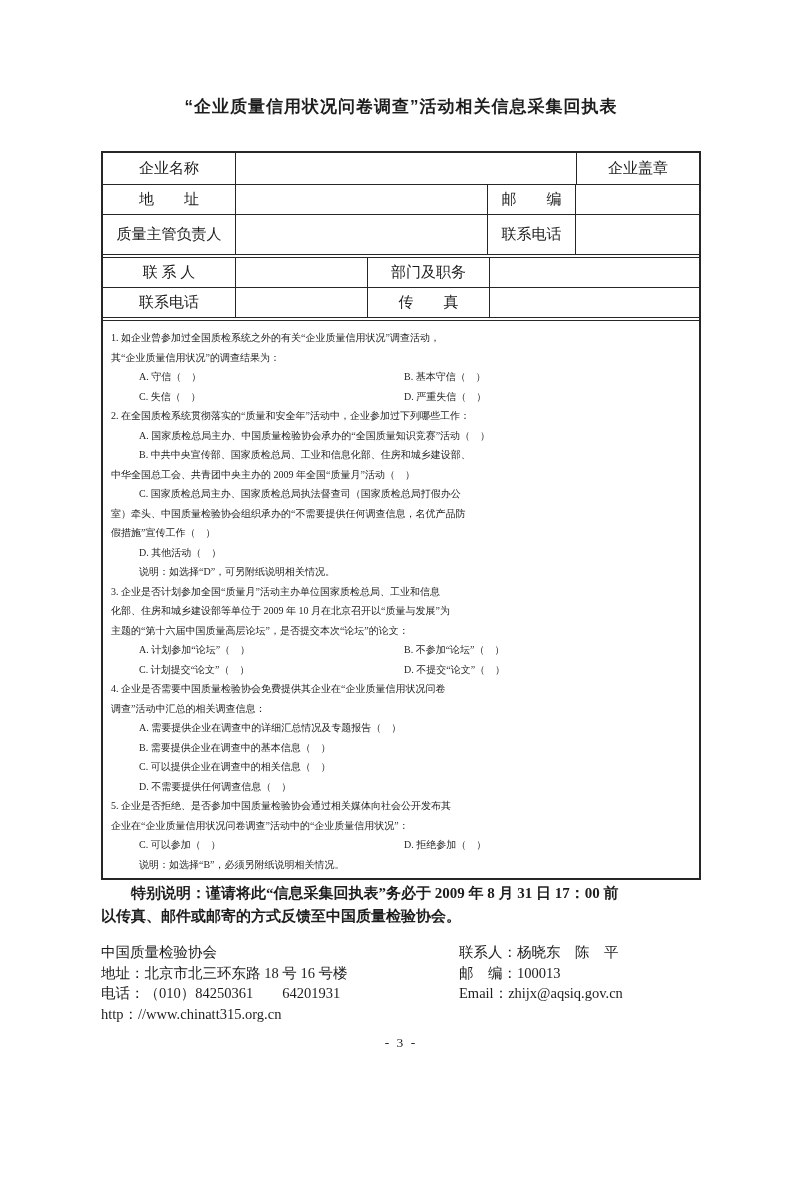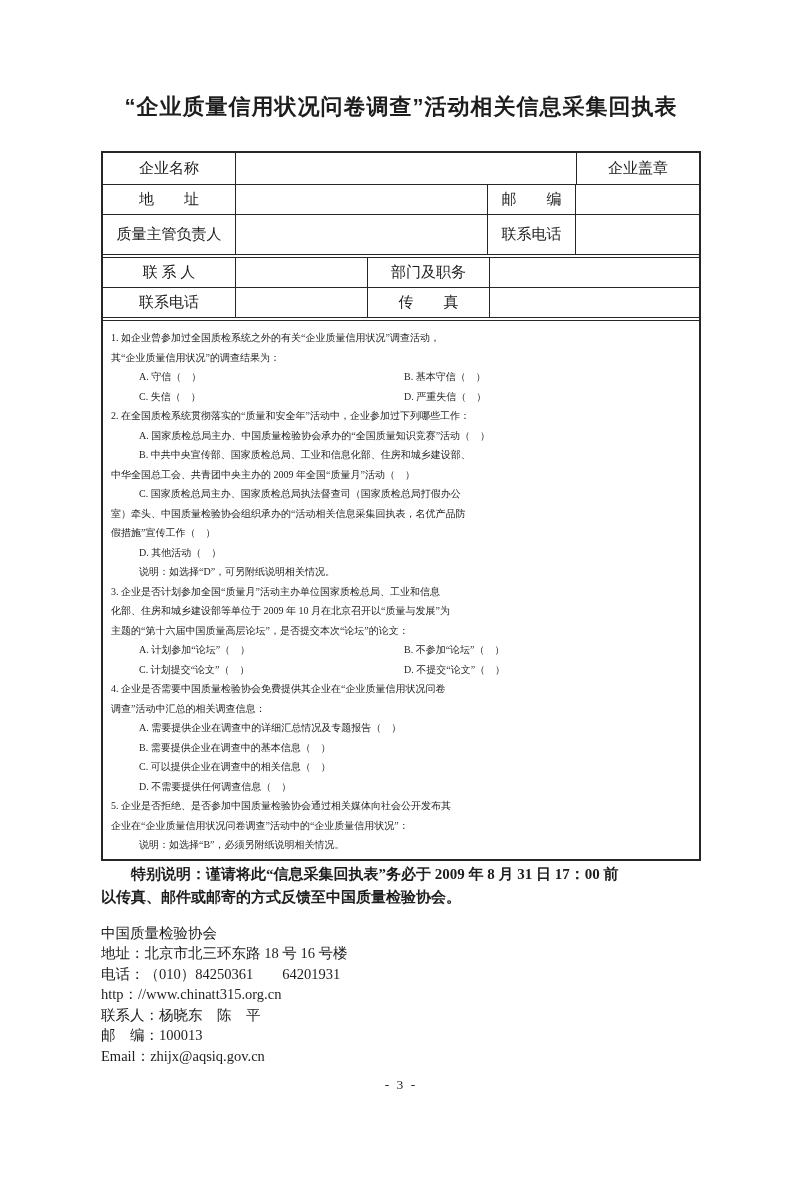--- a/index.html
+++ b/index.html
@@ -11,21 +11,21 @@
   html,body{background:#e9e9e9;}
   .sheet{
     width:802px;height:1179px;margin:0 auto;position:relative;
     background:var(--bg);color:var(--text);overflow:hidden;
     font-family:"Liberation Serif","DejaVu Serif",serif;
   }
   .content{margin:0 101px;width:600px;}
   .doc-title{
     padding-top:94px;text-align:center;
     font-family:"Liberation Sans","DejaVu Sans",sans-serif;
-    font-weight:bold;font-size:22px;line-height:26px;letter-spacing:1px;
+    font-weight:bold;font-size:17px;line-height:26px;letter-spacing:1px;
     white-space:nowrap;
   }
   
   .formbox{
     margin-top:31px;border:2px solid var(--bd);
     font-size:15px;
   }
   .frow{display:flex;border-top:1px solid var(--bd);}
   .frow.first{border-top:none;}
   .cell{
@@ -47,21 +47,21 @@
   .q-line{
     font-size:10px;line-height:19.5px;min-height:19.5px;
     white-space:nowrap;overflow:hidden;
   }
   .q-line.ind{padding-left:28px;}
   .q-col1{display:inline-block;width:265px;}
   
   .special-note{margin-top:2px;font-weight:bold;font-size:15px;line-height:23px;}
   .special-note .ln1{text-indent:2em;white-space:nowrap;overflow:hidden;}
   
-  .footer{margin-top:14px;display:flex;font-size:14.5px;line-height:20.5px;flex-direction:column;}
+  .footer{margin-top:14px;display:flex;font-size:14.5px;line-height:20.5px;}
   .footer-left{width:358px;}
   .footer-right{flex:1;}
   .f-line{white-space:nowrap;overflow:hidden;}
   .page-number{margin-top:11px;text-align:center;font-size:13.5px;letter-spacing:2px;}
 </style>
 </head>
 <body>
 
 <div class="sheet">
   <div class="content">
@@ -113,37 +113,38 @@
         <div id="question-lines">
             <div class="q-line">1. 如企业曾参加过全国质检系统之外的有关“企业质量信用状况”调查活动，</div>
             <div class="q-line">其“企业质量信用状况”的调查结果为：</div>
             <div class="q-line ind"><span class="q-col1">A. 守信（　）</span><span class="q-col2">B. 基本守信（　）</span></div>
             <div class="q-line ind"><span class="q-col1">C. 失信（　）</span><span class="q-col2">D. 严重失信（　）</span></div>
             <div class="q-line">2. 在全国质检系统贯彻落实的“质量和安全年”活动中，企业参加过下列哪些工作：</div>
             <div class="q-line ind">A. 国家质检总局主办、中国质量检验协会承办的“全国质量知识竞赛”活动（　）</div>
             <div class="q-line ind">B. 中共中央宣传部、国家质检总局、工业和信息化部、住房和城乡建设部、</div>
             <div class="q-line">中华全国总工会、共青团中央主办的 2009 年全国“质量月”活动（　）</div>
             <div class="q-line ind">C. 国家质检总局主办、国家质检总局执法督查司（国家质检总局打假办公</div>
-            <div class="q-line">室）牵头、中国质量检验协会组织承办的“活动相关信息采集回执表，名优产品防</div>
+            <div class="q-line">室）牵头、中国质量检验协会组织承办的“不需要提供任何调查信息，名优产品防</div>
             <div class="q-line">假措施”宣传工作（　）</div>
             <div class="q-line ind">D. 其他活动（　）</div>
             <div class="q-line ind">说明：如选择“D”，可另附纸说明相关情况。</div>
             <div class="q-line">3. 企业是否计划参加全国“质量月”活动主办单位国家质检总局、工业和信息</div>
             <div class="q-line">化部、住房和城乡建设部等单位于 2009 年 10 月在北京召开以“质量与发展”为</div>
             <div class="q-line">主题的“第十六届中国质量高层论坛”，是否提交本次“论坛”的论文：</div>
             <div class="q-line ind"><span class="q-col1">A. 计划参加“论坛”（　）</span><span class="q-col2">B. 不参加“论坛”（　）</span></div>
             <div class="q-line ind"><span class="q-col1">C. 计划提交“论文”（　）</span><span class="q-col2">D. 不提交“论文”（　）</span></div>
             <div class="q-line">4. 企业是否需要中国质量检验协会免费提供其企业在“企业质量信用状况问卷</div>
             <div class="q-line">调查”活动中汇总的相关调查信息：</div>
             <div class="q-line ind">A. 需要提供企业在调查中的详细汇总情况及专题报告（　）</div>
             <div class="q-line ind">B. 需要提供企业在调查中的基本信息（　）</div>
             <div class="q-line ind">C. 可以提供企业在调查中的相关信息（　）</div>
             <div class="q-line ind">D. 不需要提供任何调查信息（　）</div>
             <div class="q-line">5. 企业是否拒绝、是否参加中国质量检验协会通过相关媒体向社会公开发布其</div>
             <div class="q-line">企业在“企业质量信用状况问卷调查”活动中的“企业质量信用状况”：</div>
+            <div class="q-line ind"><span class="q-col1">C. 可以参加（　）</span><span class="q-col2">D. 拒绝参加（　）</span></div>
             <div class="q-line ind">说明：如选择“B”，必须另附纸说明相关情况。</div>
           </div>
       </div>
     </div>
 
     <div class="special-note">
       <div class="ln1">特别说明：谨请将此“信息采集回执表”务必于 2009 年 8 月 31 日 17：00 前</div>
       <div class="ln2">以传真、邮件或邮寄的方式反馈至中国质量检验协会。</div>
     </div>
 

